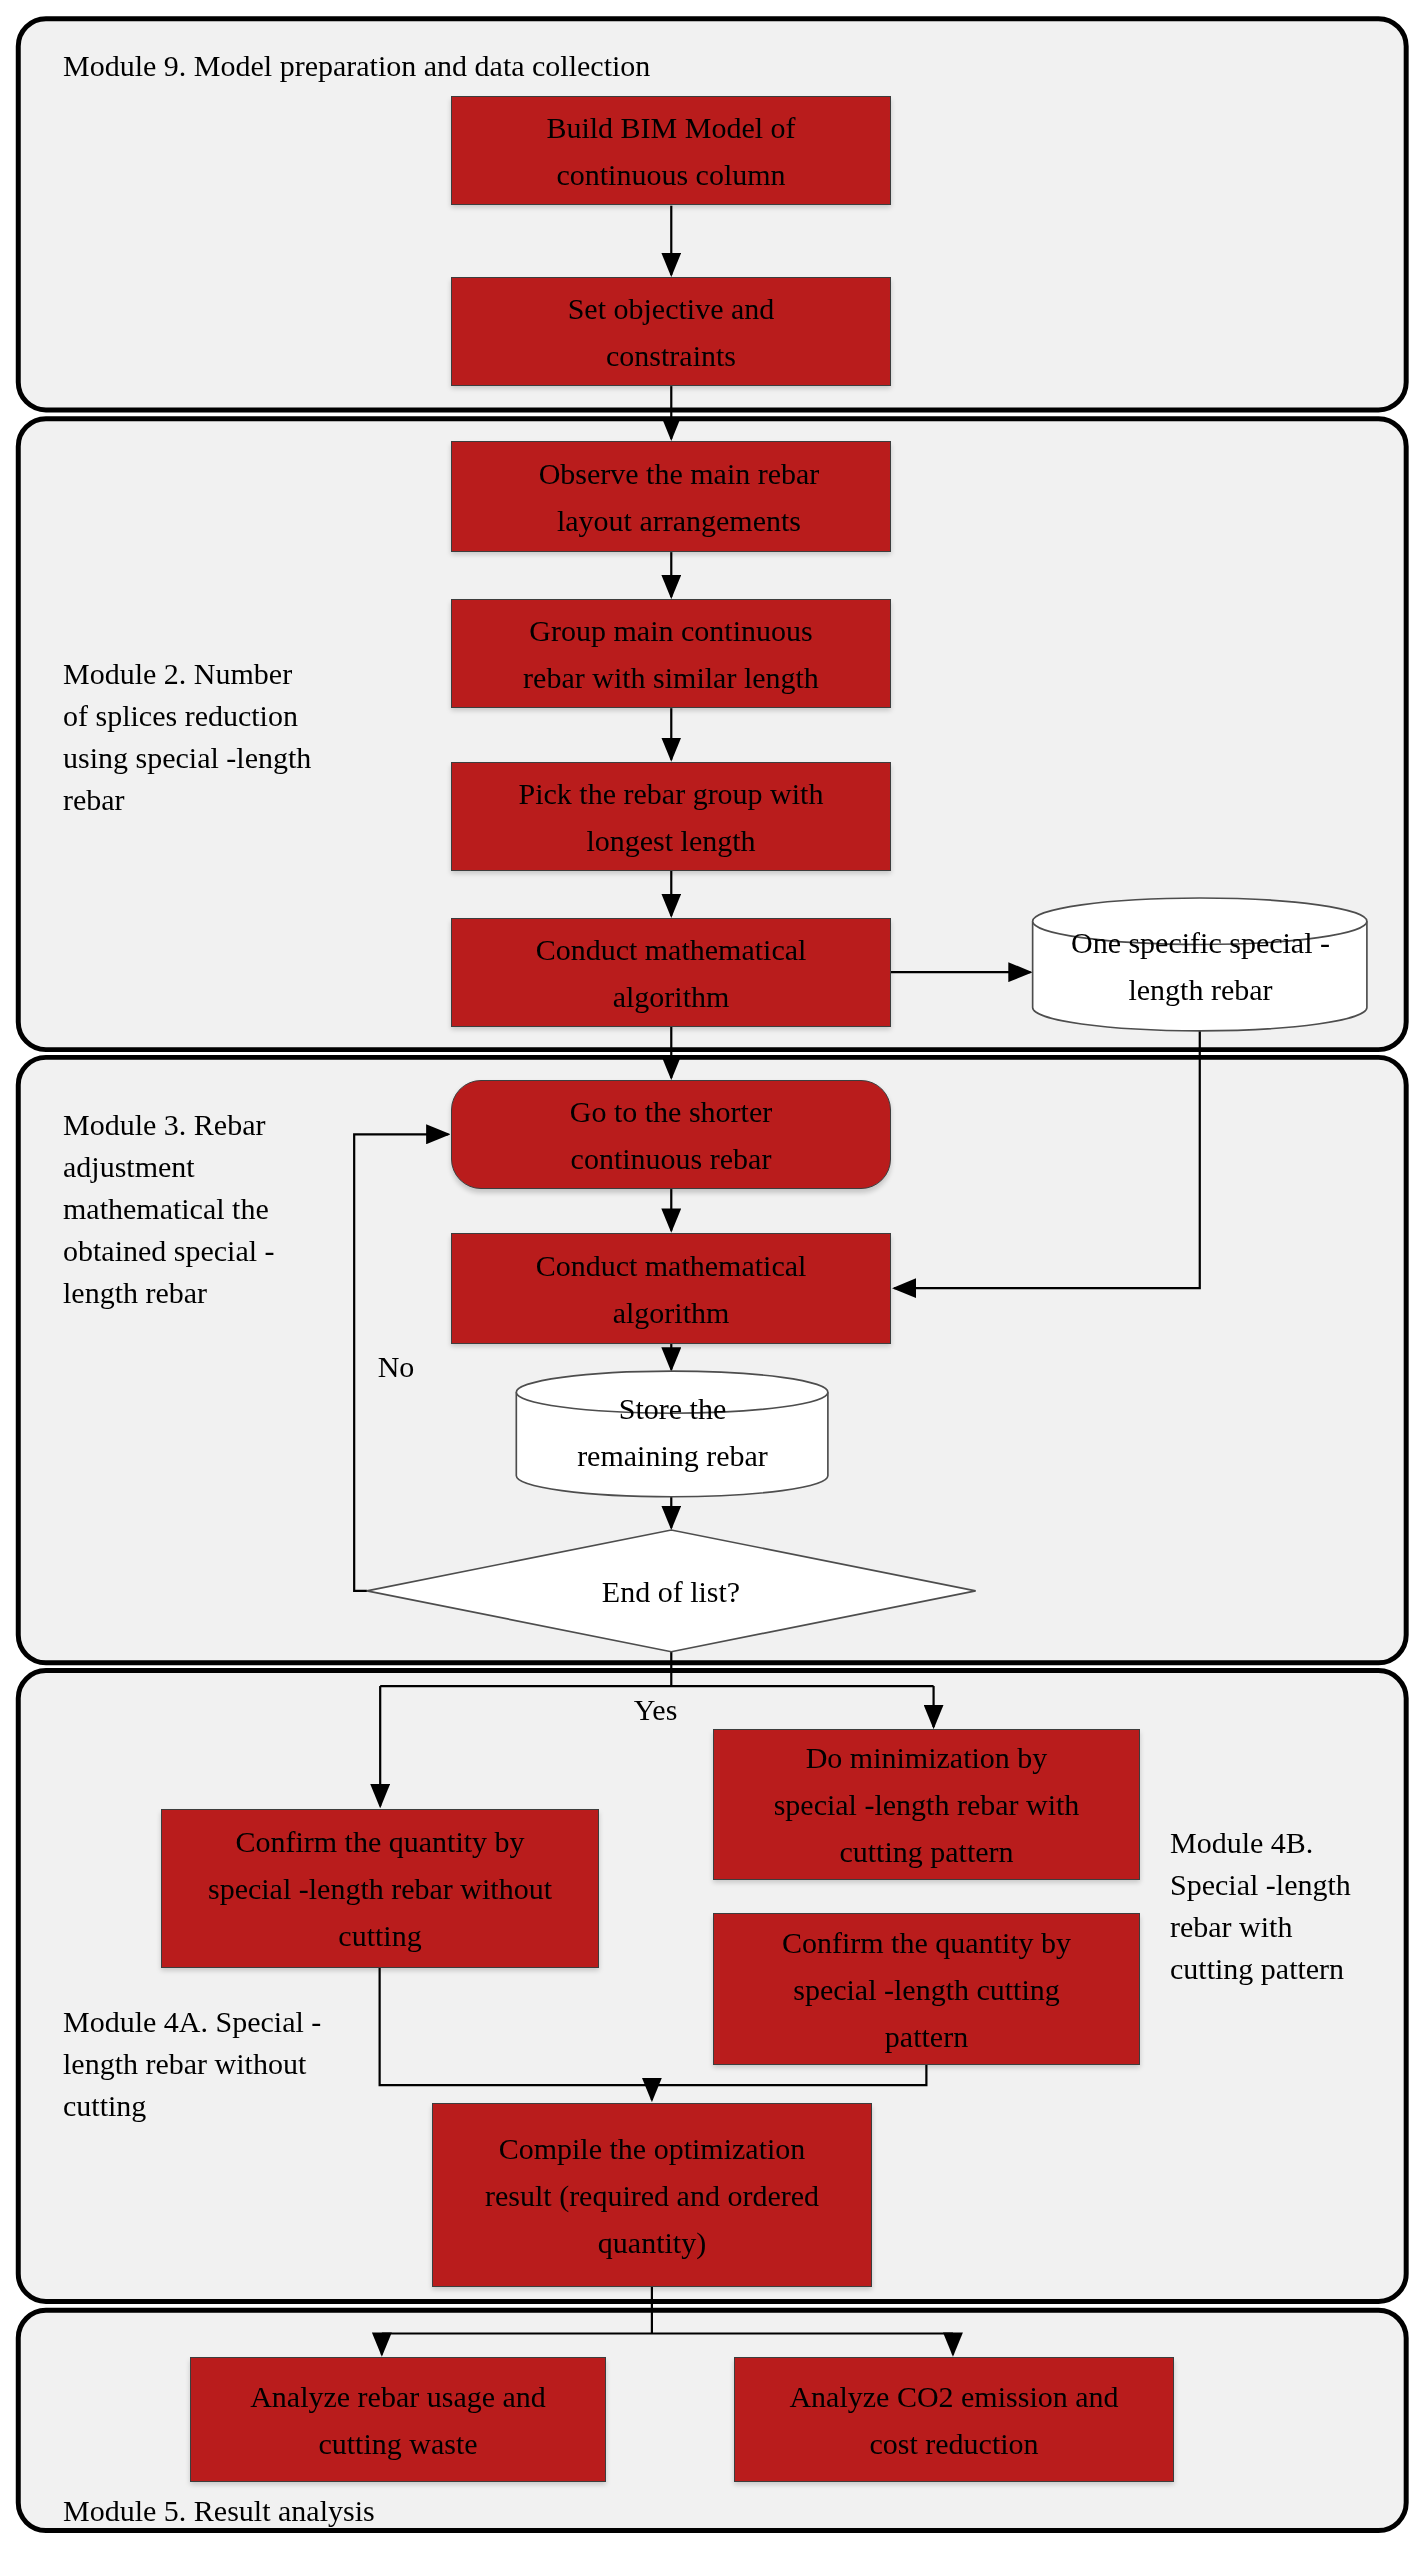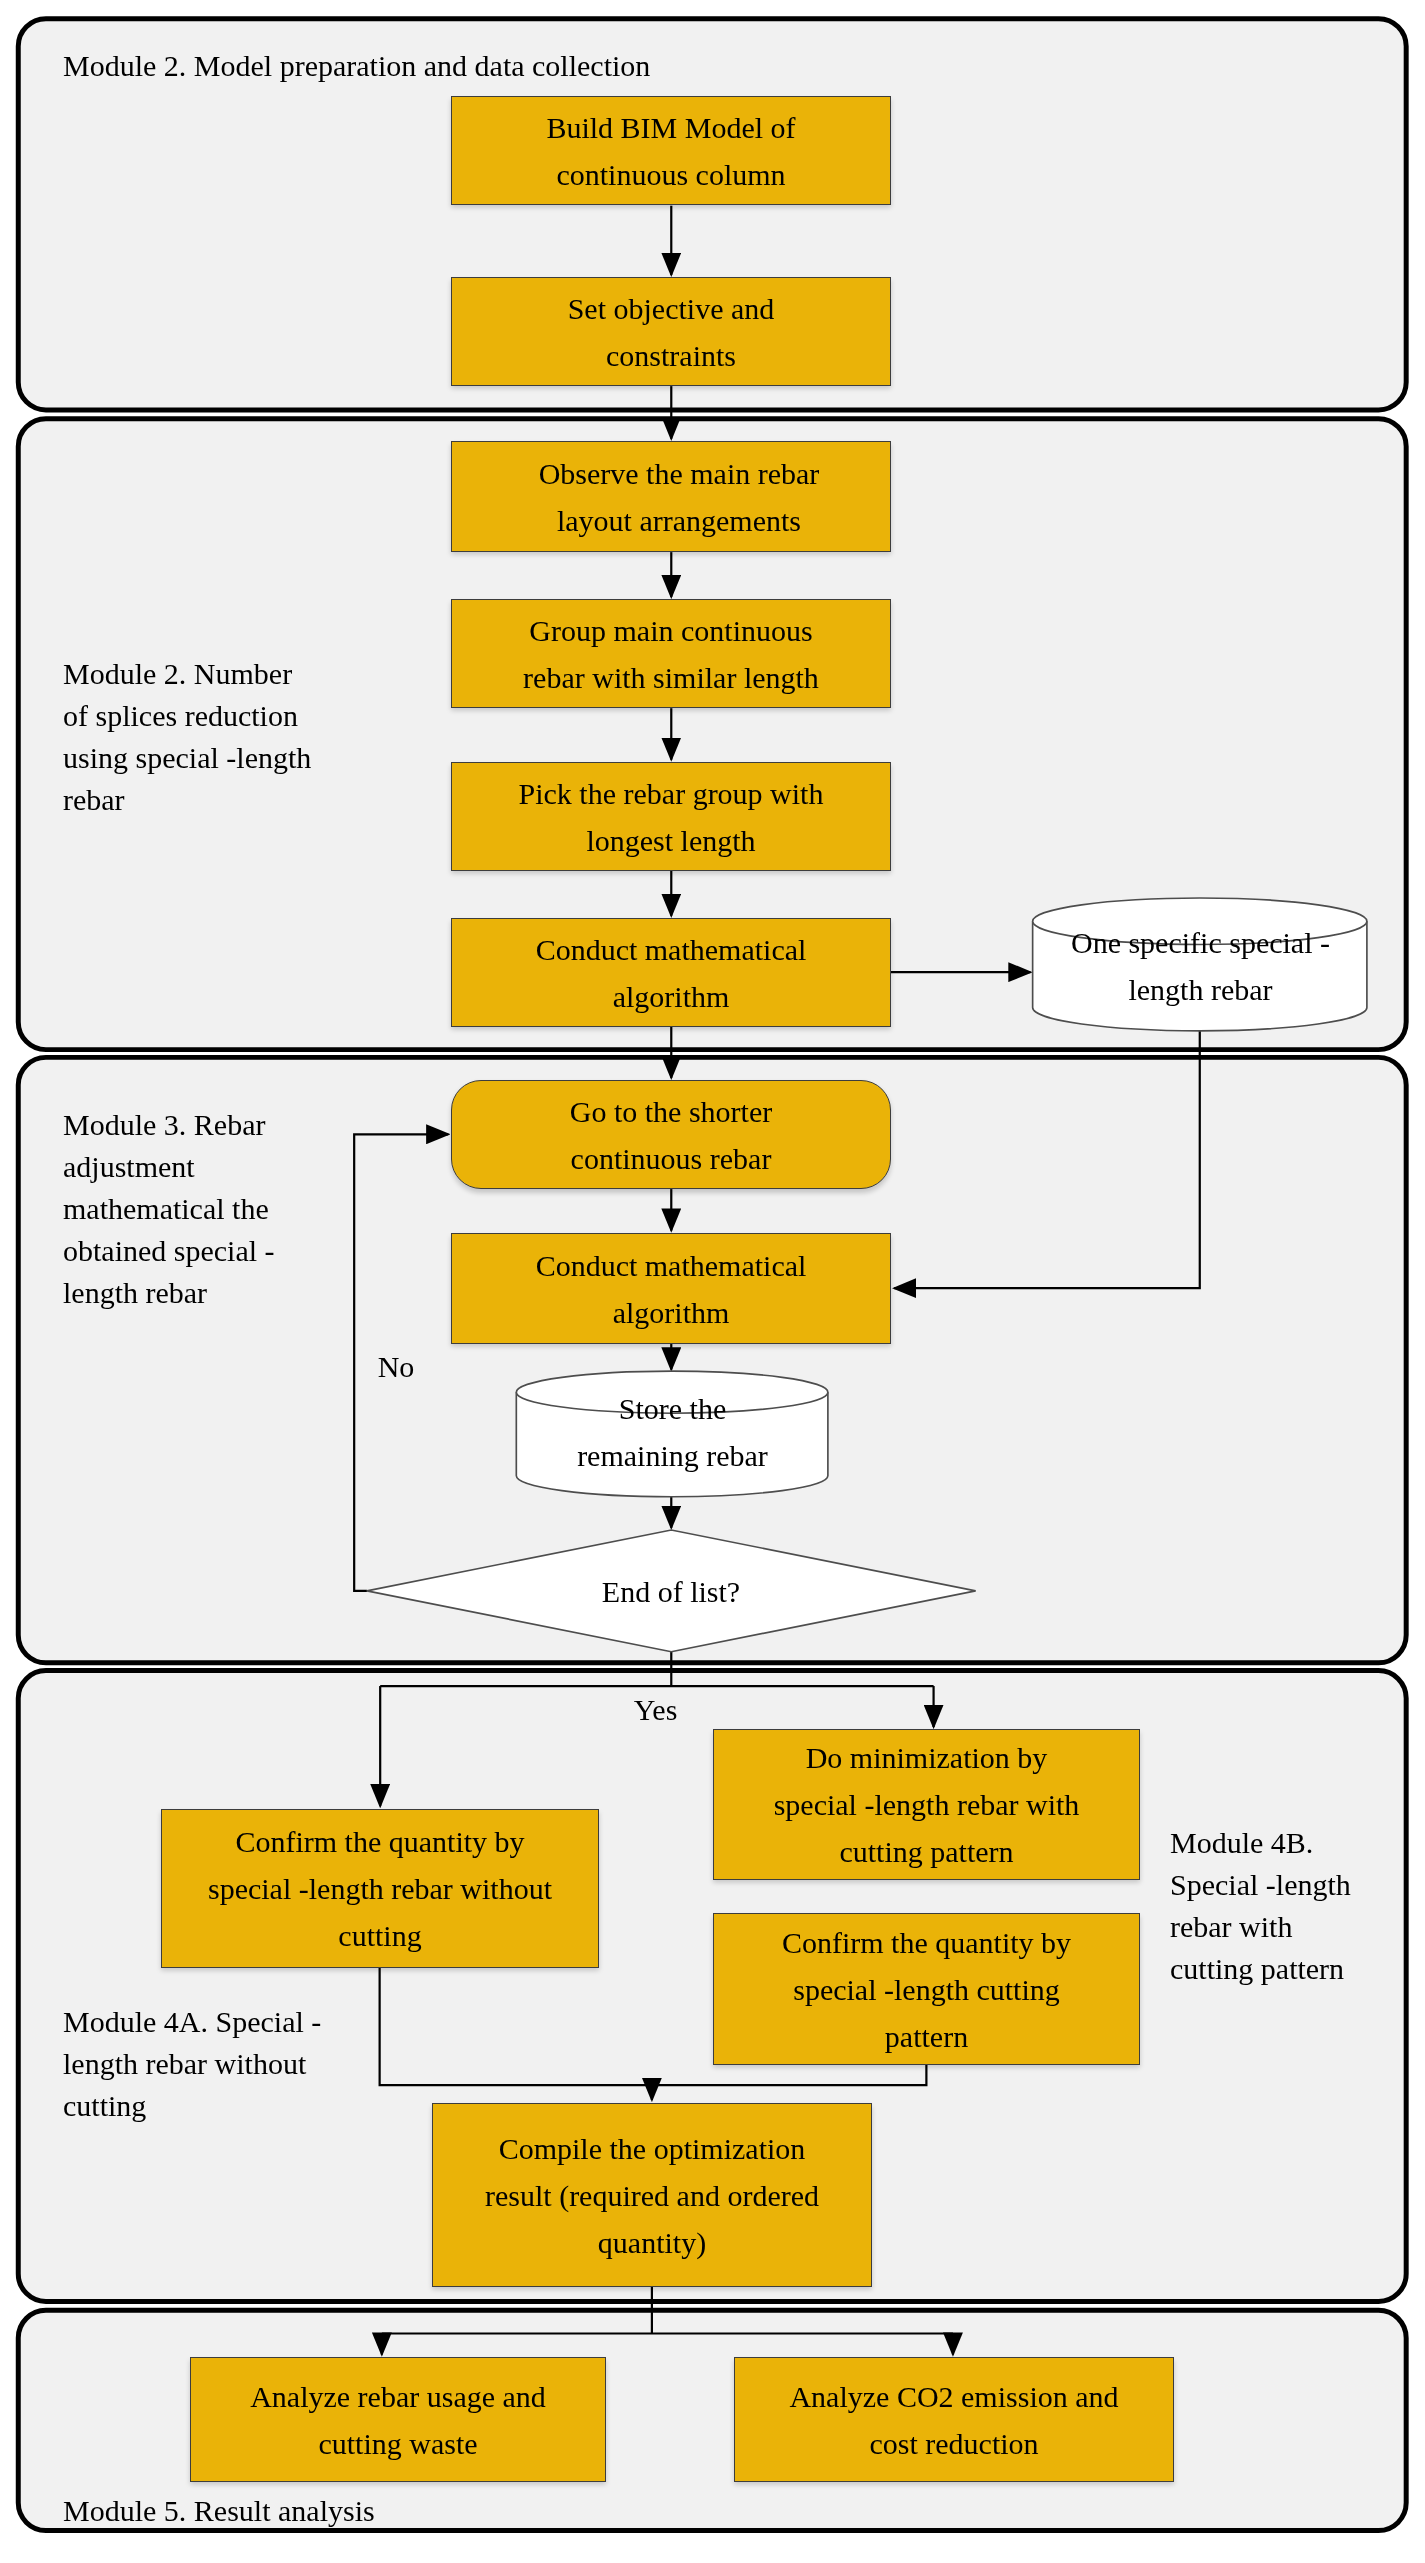--- a/index.html
+++ b/index.html
@@ -3,21 +3,21 @@
 <meta charset="utf-8">
 <style>
   html,body{margin:0;padding:0;}
   body{
     width:1425px;height:2563px;position:relative;background:#ffffff;
     font-family:"Liberation Serif", serif;color:#000;
   }
   .stage{position:absolute;left:0;top:0;width:1425px;height:2563px;}
   svg.flow{position:absolute;left:0;top:0;}
   .box{
-    position:absolute;box-sizing:border-box;background:#eab308;
+    position:absolute;box-sizing:border-box;background:#b91c1c;
     border:1.7px solid #3d3d3d;display:flex;flex-direction:column;
     justify-content:center;align-items:center;text-align:center;
     font-size:30px;line-height:47px;box-shadow:0 3.3px 5px rgba(0,0,0,0.18);
   }
   .shape-text{
     position:absolute;display:flex;flex-direction:column;justify-content:center;
     align-items:center;text-align:center;font-size:30px;line-height:47px;background:transparent;
   }
   .mlabel{position:absolute;font-size:30px;line-height:42px;text-align:left;}
   .elabel{position:absolute;font-size:30px;line-height:33px;text-align:center;}
@@ -73,21 +73,21 @@
 
     <g>
       <path d="M933 2515 L933 2666 A281.5 38 0 0 0 1496 2666 L1496 2515" fill="#ffffff" stroke="#4d4d4d" stroke-width="3"></path>
       <ellipse cx="1214.5" cy="2515" rx="281.5" ry="38" fill="#ffffff" stroke="#4d4d4d" stroke-width="3"></ellipse>
     </g>
 
     <polygon points="663,2874 1213,2764 1763,2874 1213,2984" fill="#ffffff" stroke="#4d4d4d" stroke-width="3"></polygon>
   </svg>
 
   <div class="mlabel" style="left:63px;top:45px;width:775px;">
-    <div>Module 2. Model preparation and data collection</div>
+    <div>Module 9. Model preparation and data collection</div>
   </div>
   <div class="mlabel" style="left:63px;top:653px;width:354px;">
     <div>Module 2. Number</div>
     <div>of splices reduction</div>
     <div>using special -length</div>
     <div>rebar</div>
   </div>
   <div class="mlabel" style="left:63px;top:1104px;width:354px;">
     <div>Module 3. Rebar</div>
     <div>adjustment</div>

